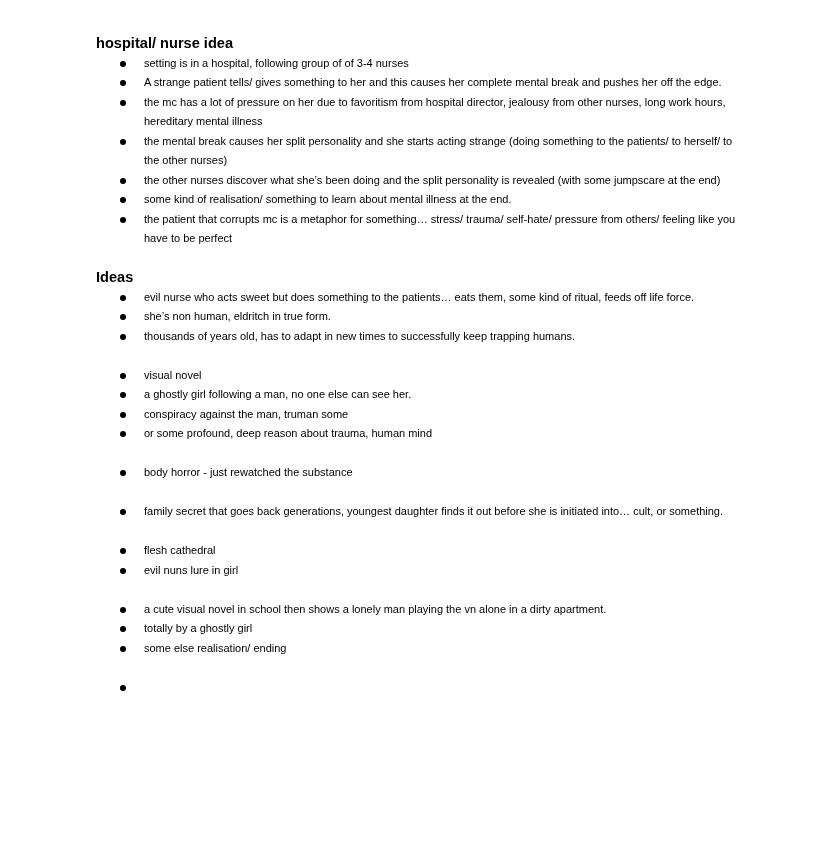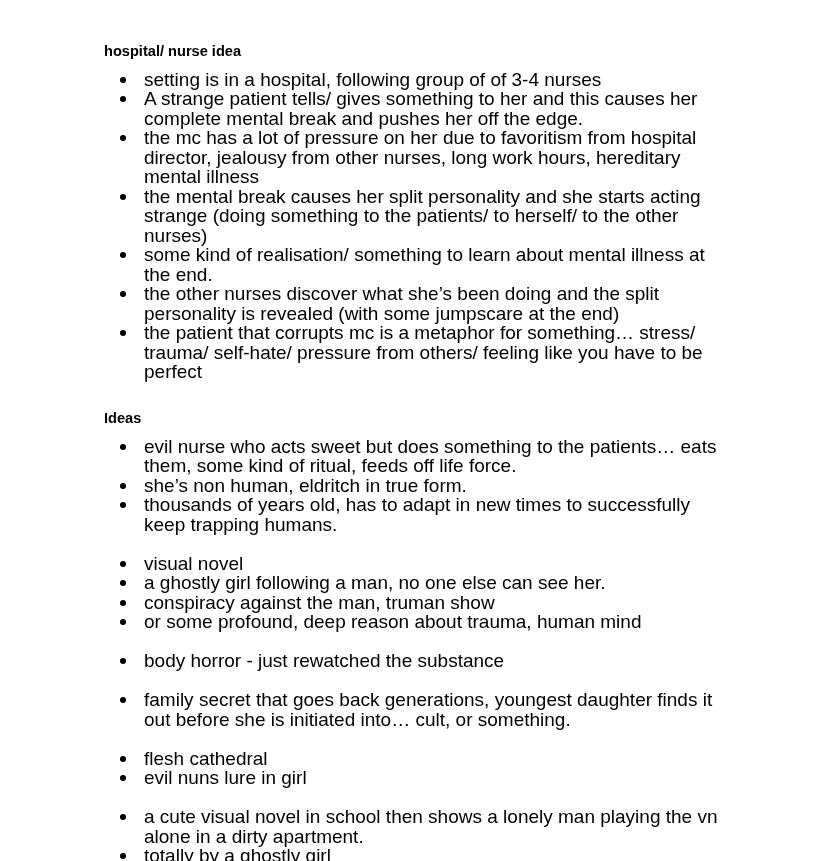--- a/index.html
+++ b/index.html
@@ -1,51 +1,51 @@
 <!DOCTYPE html>
 <html><head>
 <meta charset="utf-8">
 <style>
   html, body { margin: 0; padding: 0; background: #ffffff; }
   body { width: 816px; height: 861px; overflow: hidden; position: relative;
          font-family: "Liberation Sans", sans-serif; color: #000; }
   .page { position: absolute; left: 96px; top: 34px; width: 640px; }
-  .heading { font-weight: bold; font-size: 14.6px; line-height: 19.5px; margin: 8px; }
+  .heading { font-weight: bold; font-size: 14.6px; line-height: 19.5px; margin: 0; }
   ul { list-style: none; margin: 0; padding: 0; }
-  li { position: relative; padding-left: 48px; font-size: 19px; line-height: 19.5px; }
+  li { position: relative; padding-left: 48px; font-size: 11px; line-height: 19.5px; }
   li .bullet { position: absolute; left: 24px; top: 7px; width: 6px; height: 6px;
                border-radius: 50%; background: #000; }
   .gap { height: 19.5px; }
 </style>
 </head>
 <body>
 
 <div class="page" id="page">
     <p class="heading">hospital/ nurse idea</p>
     <ul>
       <li><span class="bullet"></span><span>setting is in a hospital, following group of of 3-4 nurses</span></li>
       <li><span class="bullet"></span><span>A strange patient tells/ gives something to her and this causes her complete mental break and pushes her off the edge.</span></li>
       <li><span class="bullet"></span><span>the mc has a lot of pressure on her due to favoritism from hospital director, jealousy from other nurses, long work hours, hereditary mental illness</span></li>
       <li><span class="bullet"></span><span>the mental break causes her split personality and she starts acting strange (doing something to the patients/ to herself/ to the other nurses)</span></li>
+      <li><span class="bullet"></span><span>the other nurses discover what she’s been doing and the split personality is revealed (with some jumpscare at the end)</span></li>
       <li><span class="bullet"></span><span>some kind of realisation/ something to learn about mental illness at the end.</span></li>
-      <li><span class="bullet"></span><span>the other nurses discover what she’s been doing and the split personality is revealed (with some jumpscare at the end)</span></li>
       <li><span class="bullet"></span><span>the patient that corrupts mc is a metaphor for something… stress/ trauma/ self-hate/ pressure from others/ feeling like you have to be perfect</span></li>
     </ul>
     <div class="gap"></div>
     <p class="heading">Ideas</p>
     <ul>
       <li><span class="bullet"></span><span>evil nurse who acts sweet but does something to the patients… eats them, some kind of ritual, feeds off life force.</span></li>
       <li><span class="bullet"></span><span>she’s non human, eldritch in true form.</span></li>
       <li><span class="bullet"></span><span>thousands of years old, has to adapt in new times to successfully keep trapping humans.</span></li>
     </ul>
     <div class="gap"></div>
     <ul>
       <li><span class="bullet"></span><span>visual novel</span></li>
       <li><span class="bullet"></span><span>a ghostly girl following a man, no one else can see her.</span></li>
-      <li><span class="bullet"></span><span>conspiracy against the man, truman show</span></li>
+      <li><span class="bullet"></span><span>conspiracy against the man, truman some</span></li>
       <li><span class="bullet"></span><span>or some profound, deep reason about trauma, human mind</span></li>
     </ul>
     <div class="gap"></div>
     <ul>
       <li><span class="bullet"></span><span>body horror - just rewatched the substance</span></li>
     </ul>
     <div class="gap"></div>
     <ul>
       <li><span class="bullet"></span><span>family secret that goes back generations, youngest daughter finds it out before she is initiated into… cult, or something.</span></li>
     </ul>

